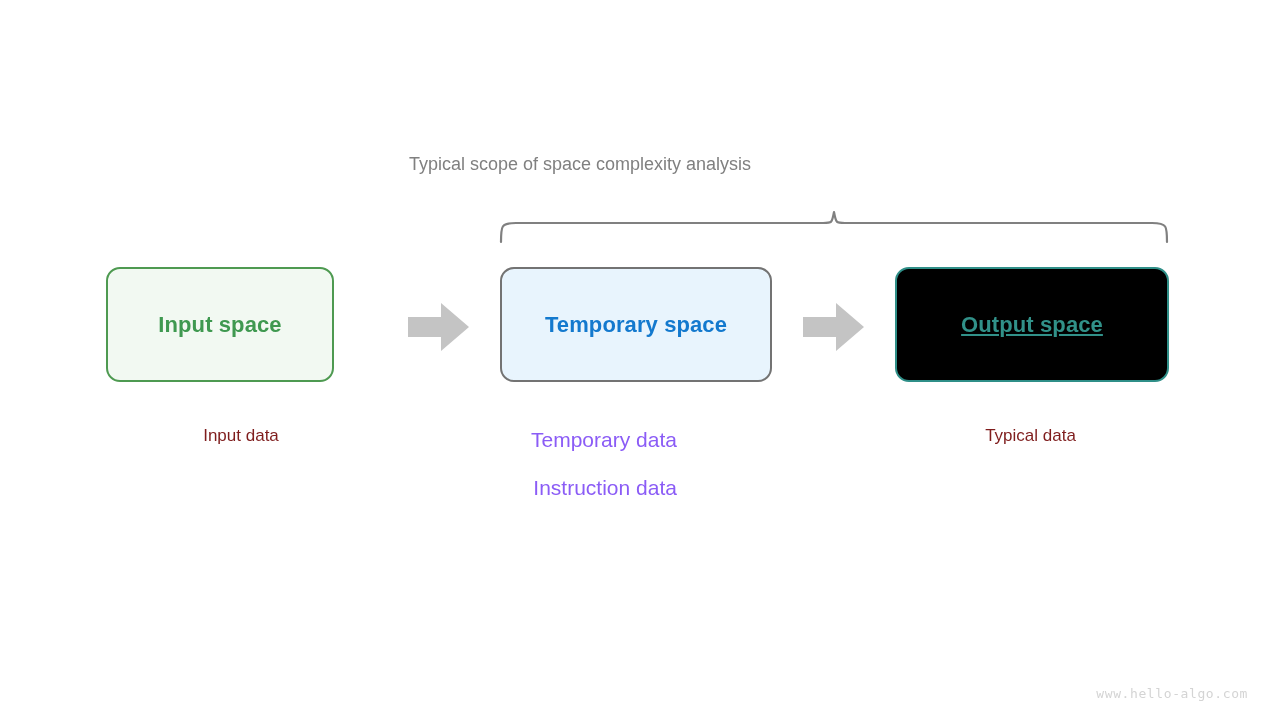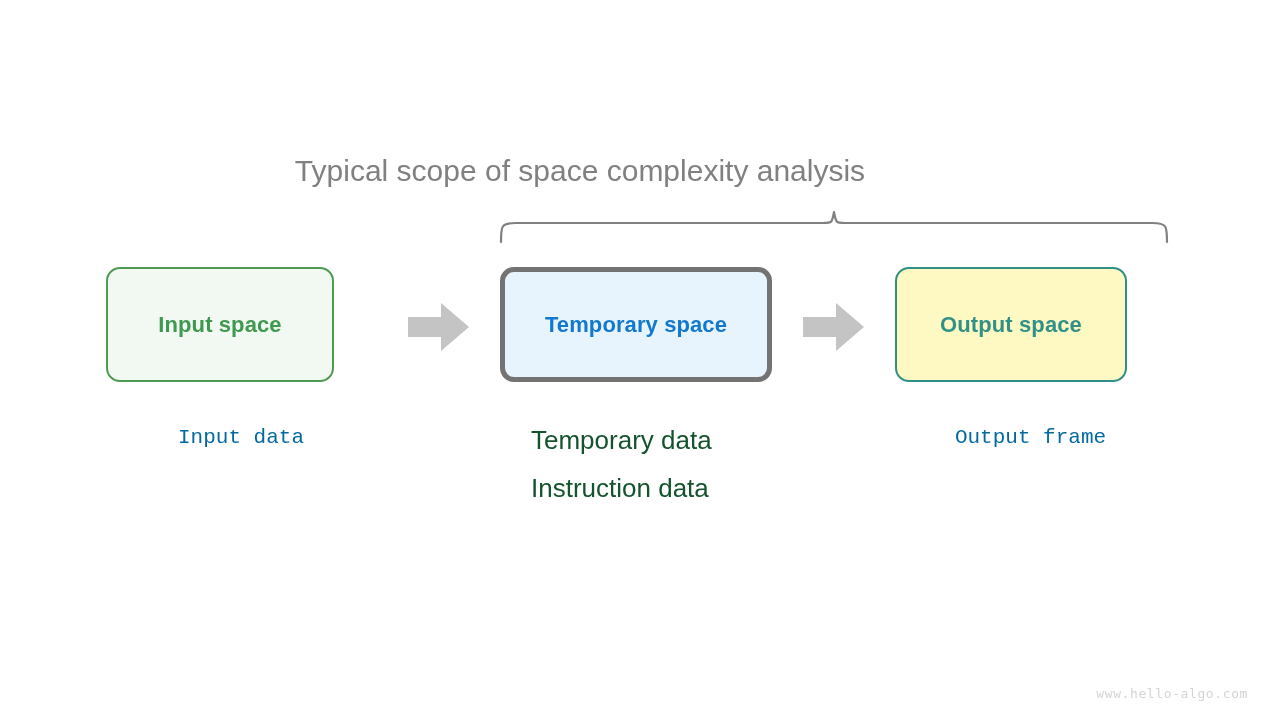--- a/index.html
+++ b/index.html
@@ -19,21 +19,21 @@
     height: 720px;
   }
 
   
   .scope-title {
     position: absolute;
     left: 0;
     top: 154px;
     width: 1160px;
     text-align: center;
-    font-size: 30px;
+    font-size: 18px;
     color: #808080;
     white-space: nowrap;
   }
   .brace-wrap {
     position: absolute;
     left: 492px;
     top: 200px;
     width: 684px;
     height: 44px;
   }
@@ -56,72 +56,73 @@
     left: 106px;
     width: 228px;
     background: #f2f9f2;
     border: 2px solid #4e9a51;
     color: #3f9950;
   }
   .box-temp {
     left: 500px;
     width: 272px;
     background: #e8f4fd;
-    border: 5px solid #737373;
+    border: 2px solid #737373;
     color: #1379ce;
   }
   .box-output {
     left: 895px;
-    width: 232px;
-    background: #fef9c3;
+    width: 274px;
+    background: #000000;
     border: 2px solid #2f8f88;
     color: #319189;
+    text-decoration: underline;
   }
 
   
   .arrow {
     position: absolute;
     top: 301px;
     width: 62px;
     height: 52px;
   }
   .arrow-1 { left: 408px; }
   .arrow-2 { left: 803px; }
 
   
   .caption {
     position: absolute;
-    font-size: 21px;
-    color: #0369a1;
+    font-size: 17px;
+    color: #7f1d1d;
     white-space: nowrap;
-    font-family: Liberation Mono, monospace;
   }
   .caption-input {
     left: 106px;
     top: 426px;
     width: 270px;
     text-align: center;
   }
   .caption-output {
     left: 895px;
     top: 426px;
     width: 271px;
     text-align: center;
   }
   .caption-temp-group {
     position: absolute;
     left: 531px;
     top: 426px;
   }
   .caption-temp-group .line {
-    font-size: 26px;
-    color: #14532d;
+    font-size: 21px;
+    color: #8b5cf6;
     white-space: nowrap;
     height: 48px;
     line-height: 28px;
+    text-align: right;
   }
 
   
   .watermark {
     position: absolute;
     right: 32px;
     bottom: 19px;
     font-family: "DejaVu Sans Mono", monospace;
     font-size: 13px;
     color: #d4d4d4;
@@ -168,17 +169,17 @@
     <span>Output space</span>
   </div>
 
   <div class="caption caption-input">Input data</div>
 
   <div class="caption-temp-group">
     <div class="line">Temporary data</div>
     <div class="line">Instruction data</div>
   </div>
 
-  <div class="caption caption-output">Output frame</div>
+  <div class="caption caption-output">Typical data</div>
 
   <div class="watermark">www.hello-algo.com</div>
 
 </div>
 
 </body></html>

